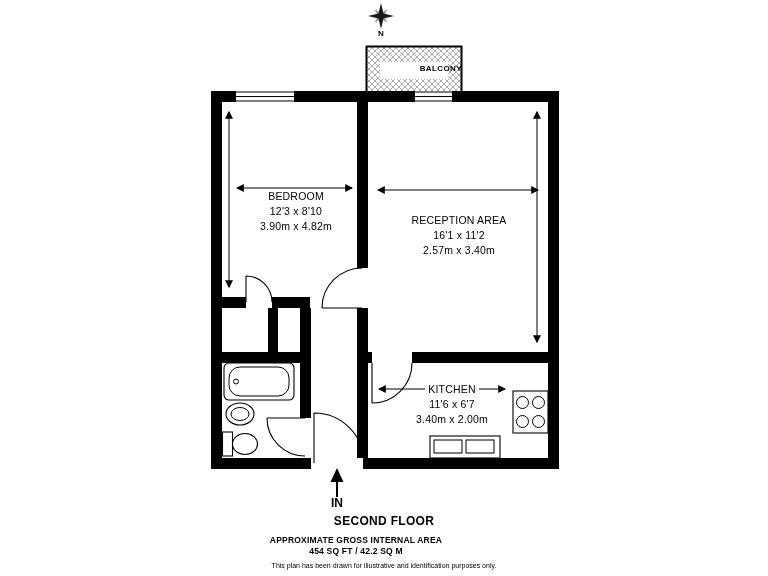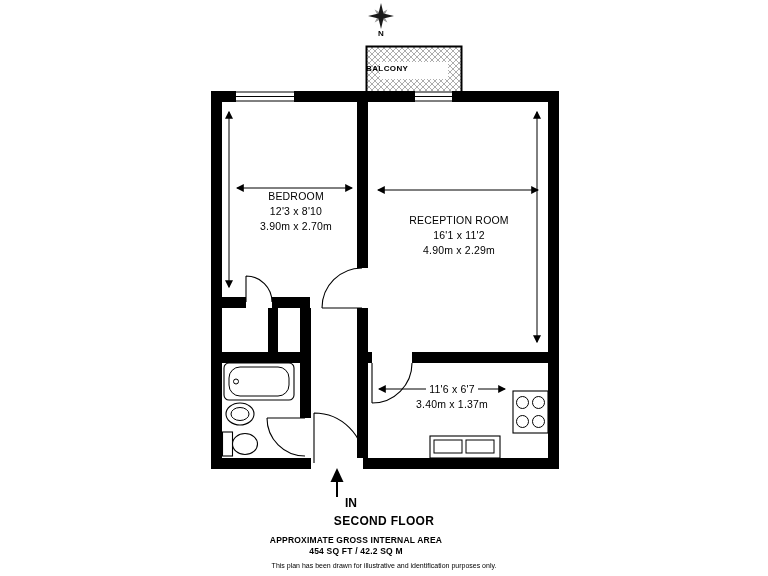--- a/index.html
+++ b/index.html
@@ -1,25 +1,25 @@
 <!DOCTYPE html>
 <html><head>
 <meta charset="utf-8">
 <style>
   html,body{margin:0;padding:0;background:#fff;}
   .canvas{position:relative;width:768px;height:576px;background:#fff;
           font-family:"Liberation Sans",sans-serif;color:#000;overflow:hidden;}
   .plan{position:absolute;left:0;top:0;}
   .label{position:absolute;text-align:center;font-size:10.5px;line-height:15px;letter-spacing:.2px;}
   .label .bg{background:#fff;padding:0 3px;}
-  .balcony-label{position:absolute;left:366px;top:64px;width:96px;text-align:left;
+  .balcony-label{position:absolute;left:366px;top:64px;width:96px;text-align:right;
                  font-size:8px;font-weight:700;letter-spacing:.4px;}
   .compass-n{position:absolute;left:369px;top:29px;width:24px;text-align:center;
              font-size:8px;font-weight:700;}
-  .in-label{position:absolute;left:317px;top:496px;width:40px;text-align:right;
+  .in-label{position:absolute;left:317px;top:496px;width:40px;text-align:center;
             font-size:12px;font-weight:700;}
   .floor-title{position:absolute;left:0;top:514px;width:768px;text-align:center;
                font-size:12px;font-weight:700;letter-spacing:.3px;}
   .area-line{position:absolute;left:0;width:712px;text-align:center;
              font-size:8.5px;font-weight:700;letter-spacing:.2px;}
   .area-title{top:535px;}
   .area-value{top:546px;}
   .disclaimer{position:absolute;left:0;top:562px;width:768px;text-align:center;font-size:7px;}
   .w{fill:#000;}
   .thin{stroke:#000;stroke-width:1;fill:none;}
@@ -137,32 +137,33 @@
     </g>
   </svg>
 
   <div class="compass-n">N</div>
 
   <div class="balcony-label">BALCONY</div>
 
   <div class="label" style="left:222px;top:189px;width:148px;">
     <div><span class="bg">BEDROOM</span></div>
     <div><span class="bg">12'3 x 8'10</span></div>
-    <div><span class="bg">3.90m x 2.70m</span></div>
+    <div><span class="bg">3.90m x 4.82m</span></div>
   </div>
 
   <div class="label" style="left:384px;top:213px;width:150px;">
-    <div><span class="bg">RECEPTION ROOM</span></div>
+    <div><span class="bg">RECEPTION AREA</span></div>
     <div><span class="bg">16'1 x 11'2</span></div>
-    <div><span class="bg">4.90m x 2.29m</span></div>
+    <div><span class="bg">2.57m x 3.40m</span></div>
   </div>
 
   <div class="label" style="left:377px;top:382px;width:150px;">
+    <div><span class="bg">KITCHEN</span></div>
     <div><span class="bg">11'6 x 6'7</span></div>
-    <div><span class="bg">3.40m x 1.37m</span></div>
+    <div><span class="bg">3.40m x 2.00m</span></div>
   </div>
 
   <div class="in-label">IN</div>
 
   <div class="floor-title">SECOND FLOOR</div>
   <div class="area-line area-title">APPROXIMATE GROSS INTERNAL AREA</div>
   <div class="area-line area-value">454 SQ FT / 42.2 SQ M</div>
   <div class="disclaimer">This plan has been drawn for illustrative and identification purposes only.</div>
 
 </div>

